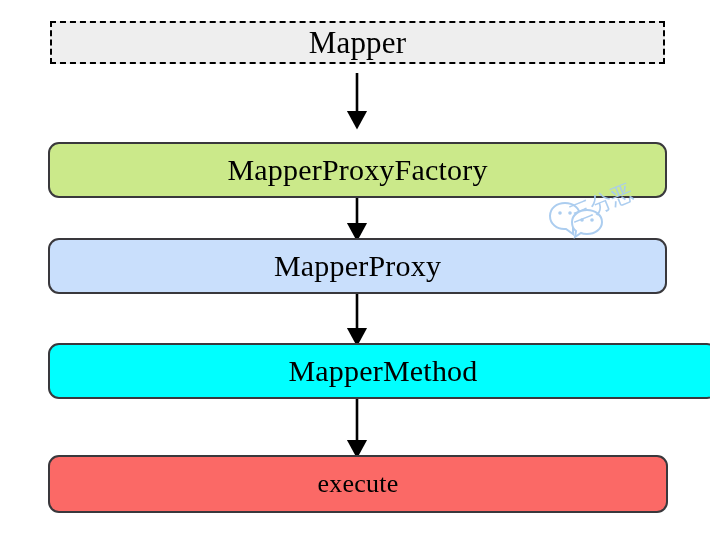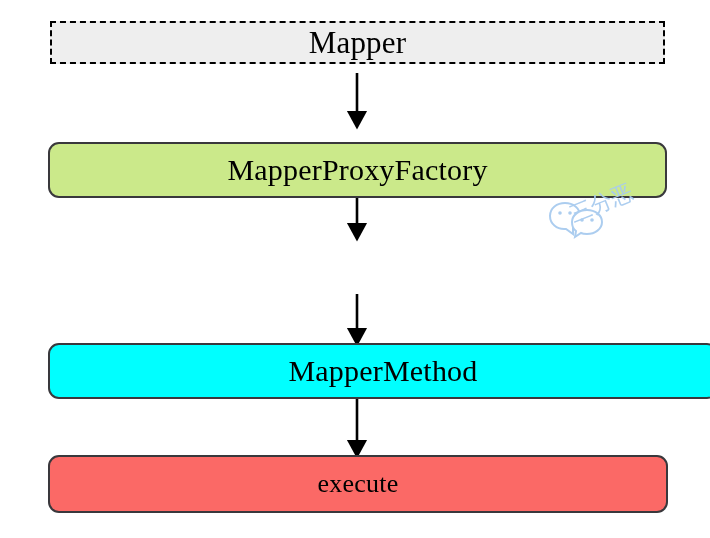--- a/index.html
+++ b/index.html
@@ -110,20 +110,23 @@
   </svg>
 
   <div class="node node-interface size-title" style="left:50px; top:21px; width:615px; height:43px;">
     <span class="node-label">Mapper</span>
   </div>
 
   <div class="node node-class fill-green size-body" style="left:48px; top:126px; width:619px; height:56px;margin-top:16px;">
     <span class="node-label">MapperProxyFactory</span>
   </div>
 
+  <div class="node node-class fill-blue size-body" style="left:48px; top:238px; width:619px; height:56px;">
+    <span class="node-label">MapperProxy</span>
+  </div>
 
   <div class="node node-class fill-cyan size-body" style="left:48px; top:343px; width:670px; height:56px;">
     <span class="node-label">MapperMethod</span>
   </div>
 
   <div class="node node-class fill-red size-small" style="left:48px; top:455px; width:620px; height:58px;">
     <span class="node-label">execute</span>
   </div>
 
   <svg id="watermark" viewBox="0 0 140 70" width="140" height="70">

